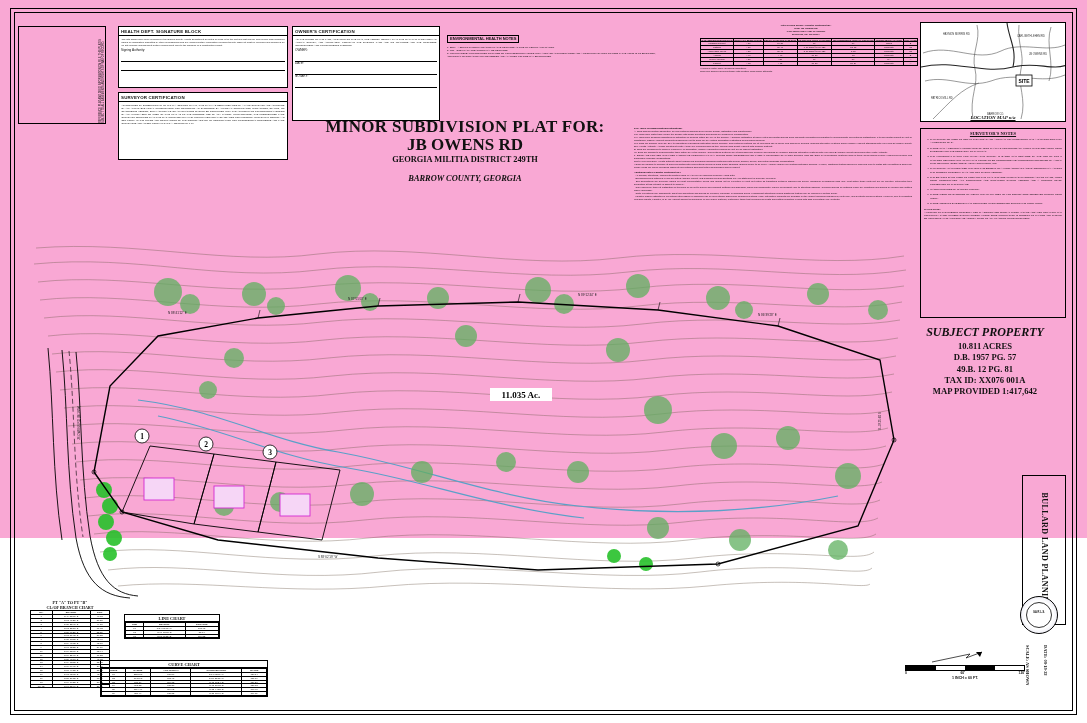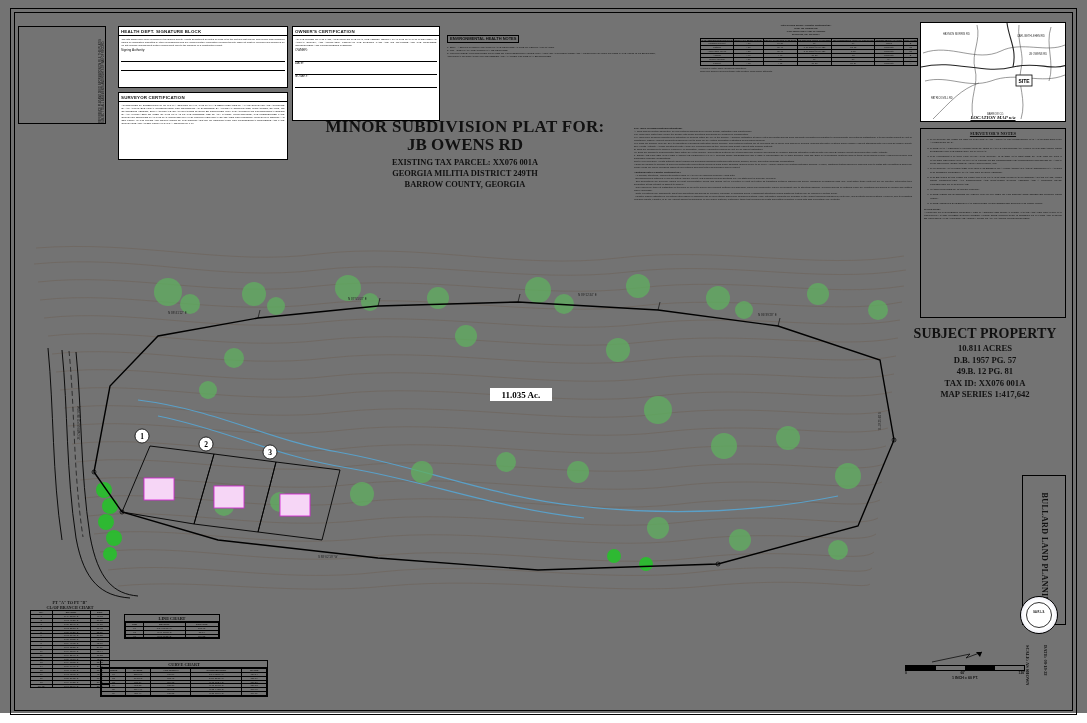--- a/index.html
+++ b/index.html
@@ -5,22 +5,22 @@
   * { box-sizing: border-box; }
   html, body { margin:0; padding:0; background:#ffffff; }
   body {
     width:1087px; height:723px;
     font-family:"Liberation Sans", sans-serif;
     color:#111;
     overflow:hidden;
   }
   #sheet {
     position:relative;
-    width:1087px; height:713px;
-    background:#737373;
+    width:1087px; height:538px;
+    background:#f9a8d4;
   }
   
   .border-outer {
     position:absolute; left:10px; top:8px; width:1067px; height:707px;
     border:1.5px solid #000;
   }
   .border-inner {
     position:absolute; left:14px; top:12px; width:1059px; height:699px;
     border:0.7px solid #000;
   }
@@ -73,21 +73,21 @@
     font-weight:bold; font-size:8.4px; line-height:1.35; margin-top:3px;
   }
 
   
   #subject {
     position:absolute; left:905px; top:325px; width:160px;
     text-align:center;
     font-family:"Liberation Serif", serif;
     font-weight:bold; font-size:8.6px; line-height:1.32;
   }
-  #subject .hd { font-size:14px; }
+  #subject .hd { font-size:12px;font-style:italic; }
 
   
   #loc-map {
     position:absolute; left:920px; top:22px; width:146px; height:100px;
     border:1px solid #000; background:#fefefe; overflow:hidden;
   }
   #loc-map .cap {
     position:absolute; bottom:1px; left:0; width:100%;
     text-align:center; font-family:"Liberation Serif", serif;
     font-weight:bold; font-size:5px; font-style:italic;
@@ -356,23 +356,22 @@
     <div class="mini" style="text-align:justify;">- Boundaries/lines obtained in CO-OP with BARROW County GIS &amp; Engineer/Land Solutions Inc.) No statement of accuracy provided.</div>
     <div class="mini" style="text-align:justify;">- Soil delineations are generally based on most representative series and should not be expected in exact but rather as transitions between differing soil series. Inclusions of dissimilar soils may exist within these units but are six minutely interrupted their separation at this intensity is difficult to achieve.</div>
     <div class="mini" style="text-align:justify;">- Care should be taken at installation of trenches so as not to smear and compact bottoms and sidewalls, which can significantly reduce permeability due to structural damage. Trenches should be installed under dry conditions and should be probed and mottled where applicable.</div>
     <div class="mini" style="text-align:justify;">- Grate elevations may significantly affect soil allocations and should be avoided, especially in drainfield areas. If significant alterations occurs additional testing may be required in certain areas.</div>
     <div class="mini" style="text-align:justify;">- Landtec makes estimates of elevations rates based on assumed use of conventional gravel/pipe drainfield systems. Many alternative products are available on the market including chambered, multi-pipe, and synthetic media systems. However, due to conflicting research results, Landtec, S. E. Inc. cannot warrant performance of non-gravel systems, particularly those that recommend length and bottom reduction in soils with high percentage clay contents.</div>
   </div>
 
   <div id="title-block">
     <div class="t1">MINOR SUBDIVISION PLAT FOR:</div>
     <div class="t2">JB OWENS RD</div>
-    <div class="sub">EXISTING TAX PARCEL: XX076 001A</div>
     <div class="sub" style="margin-top:0;">GEORGIA MILITIA DISTRICT 249TH</div>
-    <div class="sub" style="margin-top:0;">BARROW COUNTY, GEORGIA</div>
+    <div class="sub" style="margin-top:8px;font-style:italic;">BARROW COUNTY, GEORGIA</div>
   </div>
 
   <div id="loc-map">
     <svg width="146" height="100" viewBox="0 0 146 100">
       <rect x="0" y="0" width="146" height="100" fill="#ffffff"></rect>
       <g stroke="#555" fill="none" stroke-width="0.6">
         <path d="M2 30 C30 20 55 40 80 28 C100 18 126 30 144 22"></path>
         <path d="M4 58 C28 52 46 66 70 58 C96 48 120 62 144 52"></path>
         <path d="M12 96 C30 78 40 66 58 60"></path>
         <path d="M98 2 C96 20 104 32 100 46 C96 62 106 76 100 96"></path>
@@ -409,21 +408,21 @@
     <div class="mini" style="font-weight:bold; margin-top:2px;">FLOOD NOTE:</div>
     <div class="mini" style="text-align:justify;">A PORTION OF THE SUBJECT PROPERTY LIES IN A DESIGNATED SPECIAL FLOOD HAZARD AREA PER FEMA/FIRM MAP COMMUNITY PANEL NUMBER SHOWN HEREON. FLOOD ZONE INFORMATION IS SUBJECT TO CHANGE AND SHOULD BE VERIFIED BY THE APPROPRIATE AGENCY PRIOR TO ANY PLANNING OR DEVELOPMENT.</div>
   </div>
 
   <div id="subject">
     <div class="hd">SUBJECT PROPERTY</div>
     <div>10.811 ACRES</div>
     <div>D.B. 1957 PG. 57</div>
     <div>49.B. 12 PG. 81</div>
     <div>TAX ID: XX076 001A</div>
-    <div>MAP SERIES 1:417,642</div>
+    <div>MAP PROVIDED 1:417,642</div>
   </div>
 
   <div id="plan">
     <svg width="900" height="360" viewBox="0 0 900 360">
       <defs>
         <pattern id="hatch" width="4" height="4" patternUnits="userSpaceOnUse" patternTransform="rotate(45)">
           <line x1="0" y1="0" x2="0" y2="4" stroke="#c96" stroke-width="0.5"></line>
         </pattern>
       </defs>
 

